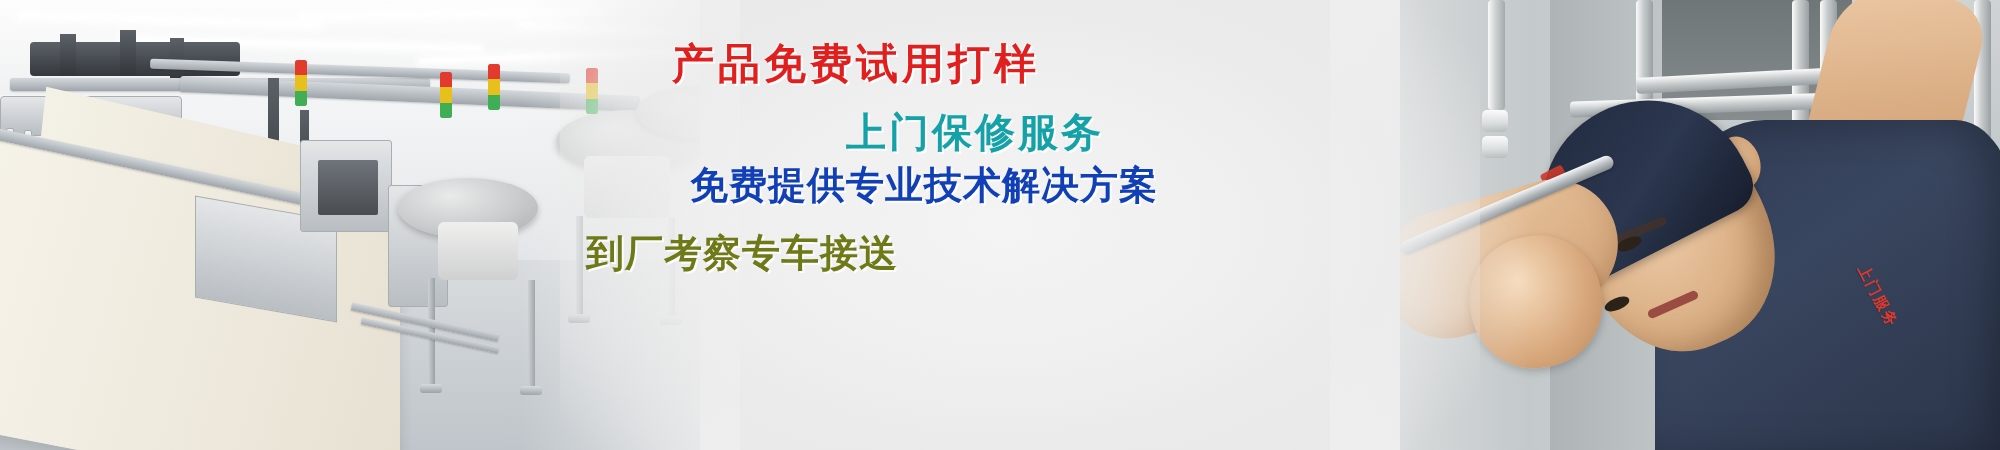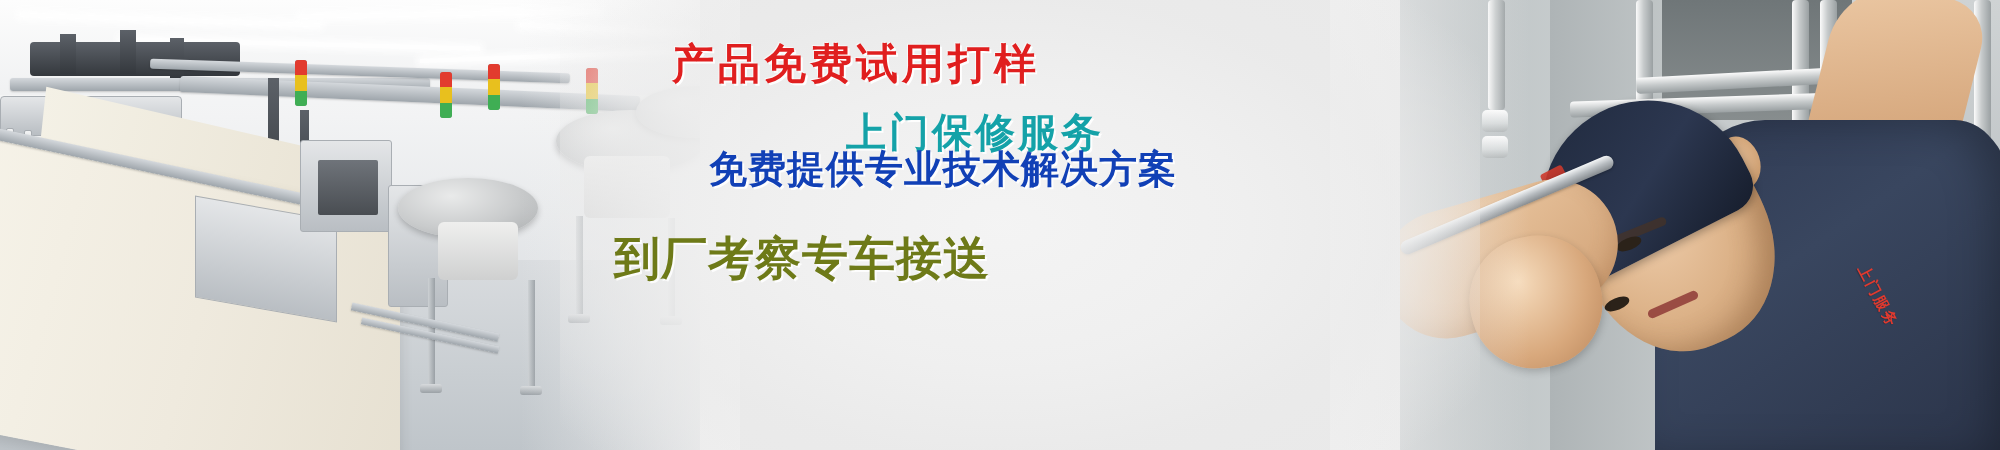--- a/index.html
+++ b/index.html
@@ -134,24 +134,24 @@
   
   .copy{position:absolute;left:0;top:0;width:2000px;height:450px;}
   .line{
     position:absolute;white-space:nowrap;font-weight:bold;
     font-family:"DejaVu Sans","Liberation Sans",sans-serif;
   }
   .l1{left:672px;top:36px;font-size:42px;letter-spacing:4px;color:#e01f1f;
       text-shadow:2px 2px 0 rgba(255,255,255,.9),-1px -1px 0 rgba(255,255,255,.6);}
   .l2{left:846px;top:105px;font-size:40px;letter-spacing:3px;color:#14a2a8;
       text-shadow:2px 2px 0 rgba(255,255,255,.9);}
-  .l3{left:690px;top:144px;font-size:38px;letter-spacing:1px;color:#1140b6;
-      text-shadow:2px 2px 0 rgba(255,255,255,.9);margin-left:19px;}
-  .l4a{left:586px;top:228px;font-size:46px;letter-spacing:1px;color:#6e7a18;
-       text-shadow:2px 2px 0 rgba(255,255,255,.85);margin-left:28px;}
+  .l3{left:690px;top:160px;font-size:38px;letter-spacing:1px;color:#1140b6;
+      text-shadow:2px 2px 0 rgba(255,255,255,.9);}
+  .l4a{left:586px;top:228px;font-size:38px;letter-spacing:1px;color:#6e7a18;
+       text-shadow:2px 2px 0 rgba(255,255,255,.85);}
   .l4b{left:850px;top:228px;font-size:38px;letter-spacing:1px;color:#111111;
        text-shadow:2px 2px 0 rgba(255,255,255,.8);}
   .l5{left:480px;top:286px;font-size:40px;letter-spacing:1px;color:#f0a030;
       text-shadow:2px 2px 0 rgba(255,255,255,.9);}
 </style>
 </head>
 <body>
 
 <div class="banner">
 

